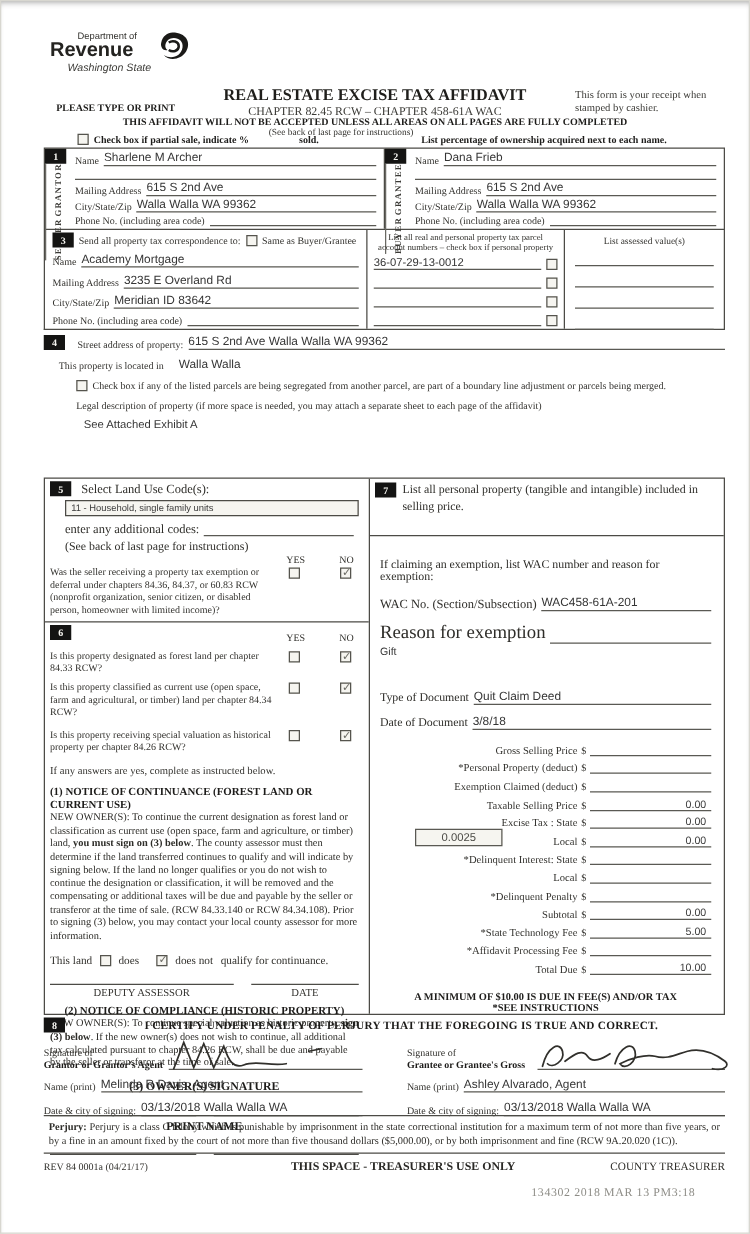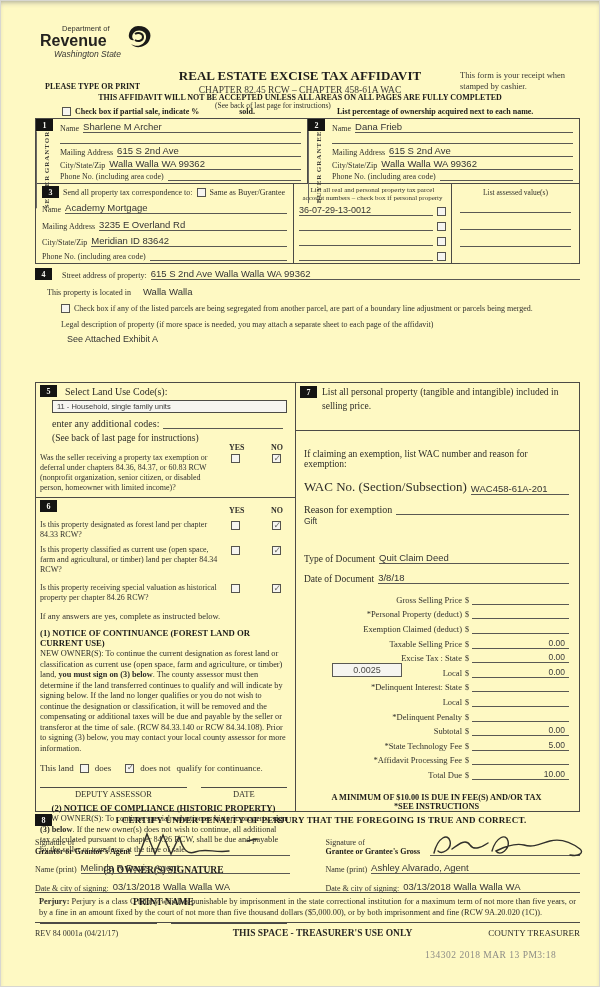--- a/index.html
+++ b/index.html
@@ -1,34 +1,34 @@
 <!DOCTYPE html>
 <html><head>
 <meta charset="utf-8">
 <style>
   * { margin:0; padding:0; box-sizing:border-box; }
   body { background:#aeb1a6; font-family:"Liberation Serif", serif; }
-  .paper { position:relative; width:600px; height:987px; background:#fef9c3; overflow:hidden;
+  .paper { position:relative; width:600px; height:987px; background:#ffffff; overflow:hidden;
            box-shadow:inset 0 0 0 1px #d8d7d0, inset 0 4px 6px -3px #888; }
   .lbl { font-size:8px; color:#33322e; }
   .blbl { font-size:8px; font-weight:bold; color:#1d1c1a; }
   .val { font-family:"Liberation Sans", sans-serif; font-size:9.5px; color:#353535; }
   .fill { border-bottom:1px solid #5a5953; flex:1; min-height:10px; display:flex; align-items:flex-end; }
   .chip { display:inline-flex; align-items:center; justify-content:center; background:#141413; color:#f5f4ef;
           font-size:8px; font-weight:bold; width:17px; height:12px; flex:none; }
   .cb { display:inline-block; width:9px; height:9px; border:1.2px solid #55544e; background:#f6f5f0;
         position:relative; vertical-align:middle; flex:none; }
   .cb.ck::after { content:"✓"; position:absolute; left:0.5px; top:-2.5px; font-size:9px; color:#6d6c66; }
   .row { display:flex; align-items:flex-end; gap:4px; }
   .vlab { writing-mode:vertical-rl; transform:rotate(180deg); font-size:7px; font-weight:bold; letter-spacing:1px;
           color:#3a3935; display:flex; gap:1px; align-items:center; justify-content:center; border-right:1px solid #6a6963; padding:0 1px; }
   .qrow { display:flex; align-items:flex-start; gap:4px; margin-top:5px; }
   .qtext { flex:1; font-size:8px; color:#33322e; line-height:1.25; }
   .qboxes { width:62px; display:flex; justify-content:space-between; padding:1px 6px 0 6px; flex:none; }
-  .yn { width:62px; display:flex; justify-content:space-between; padding:0 4px; font-size:8px; font-weight:bold;
+  .yn { width:62px; display:flex; justify-content:space-between; padding:0 4px; font-size:8px; font-weight:normal;
         color:#33322e; margin-left:auto; flex:none; }
   .mrow { display:flex; align-items:flex-end; gap:3px; height:14.6px; position:relative; }
   .mlabel { width:158px; text-align:right; font-size:8.5px; color:#33322e; flex:none; }
   .mline { flex:1; border-bottom:1px solid #5a5953; display:flex; justify-content:flex-end; }
   .mval { font-family:"Liberation Sans", sans-serif; font-size:8.5px; color:#3c3c3c; padding-right:4px; }
   .ratebox { position:absolute; left:28px; bottom:1px; border:1px solid #5a5953; width:70px; text-align:center;
              font-family:"Liberation Sans", sans-serif; font-size:9px; color:#4c4b46; padding:1px 0; background:#f6f5f0; }
   .sigline { border-bottom:1px solid #4c4b46; }
   .abs { position:absolute; }
   .ctr { text-align:center; }
@@ -340,27 +340,27 @@
       <div style="padding:3px 8px 0 4px; height:78px; border-bottom:1.3px solid #4c4b46;">
         <div style="display:flex; gap:5px; align-items:flex-start;">
           <span class="chip">7</span>
           <span style="font-size:9.5px; color:#2e2d29; line-height:1.45;">List all personal property (tangible and intangible) included in selling price.</span>
         </div>
       </div>
 
       <div style="padding:6px 10px 0 8px;margin-top:12px;">
         <div style="font-size:9.5px; color:#2e2d29;">If claiming an exemption, list WAC number and reason for exemption:</div>
         <div class="row" style="margin-top:10px;">
-          <span style="font-size:13px; color:#2e2d29;">WAC No. (Section/Subsection)</span>
+          <span style="font-size:10px; color:#2e2d29;">WAC No. (Section/Subsection)</span>
           <span class="fill">
               <span class="val">WAC458-61A-201</span>
             </span>
         </div>
         <div class="row" style="margin-top:9px;">
-          <span style="font-size:10px; color:#2e2d29;">Reason for exemption</span>
+          <span style="font-size:15px; color:#2e2d29;">Reason for exemption</span>
           <span class="fill"></span>
         </div>
         <div class="val" style="font-size:8.5px; margin-top:1px;">Gift</div>
 
         <div class="row" style="margin-top:26px;">
           <span style="font-size:9.5px; color:#2e2d29;">Type of Document</span>
           <span class="fill">
               <span class="val">Quit Claim Deed</span>
             </span>
         </div>

